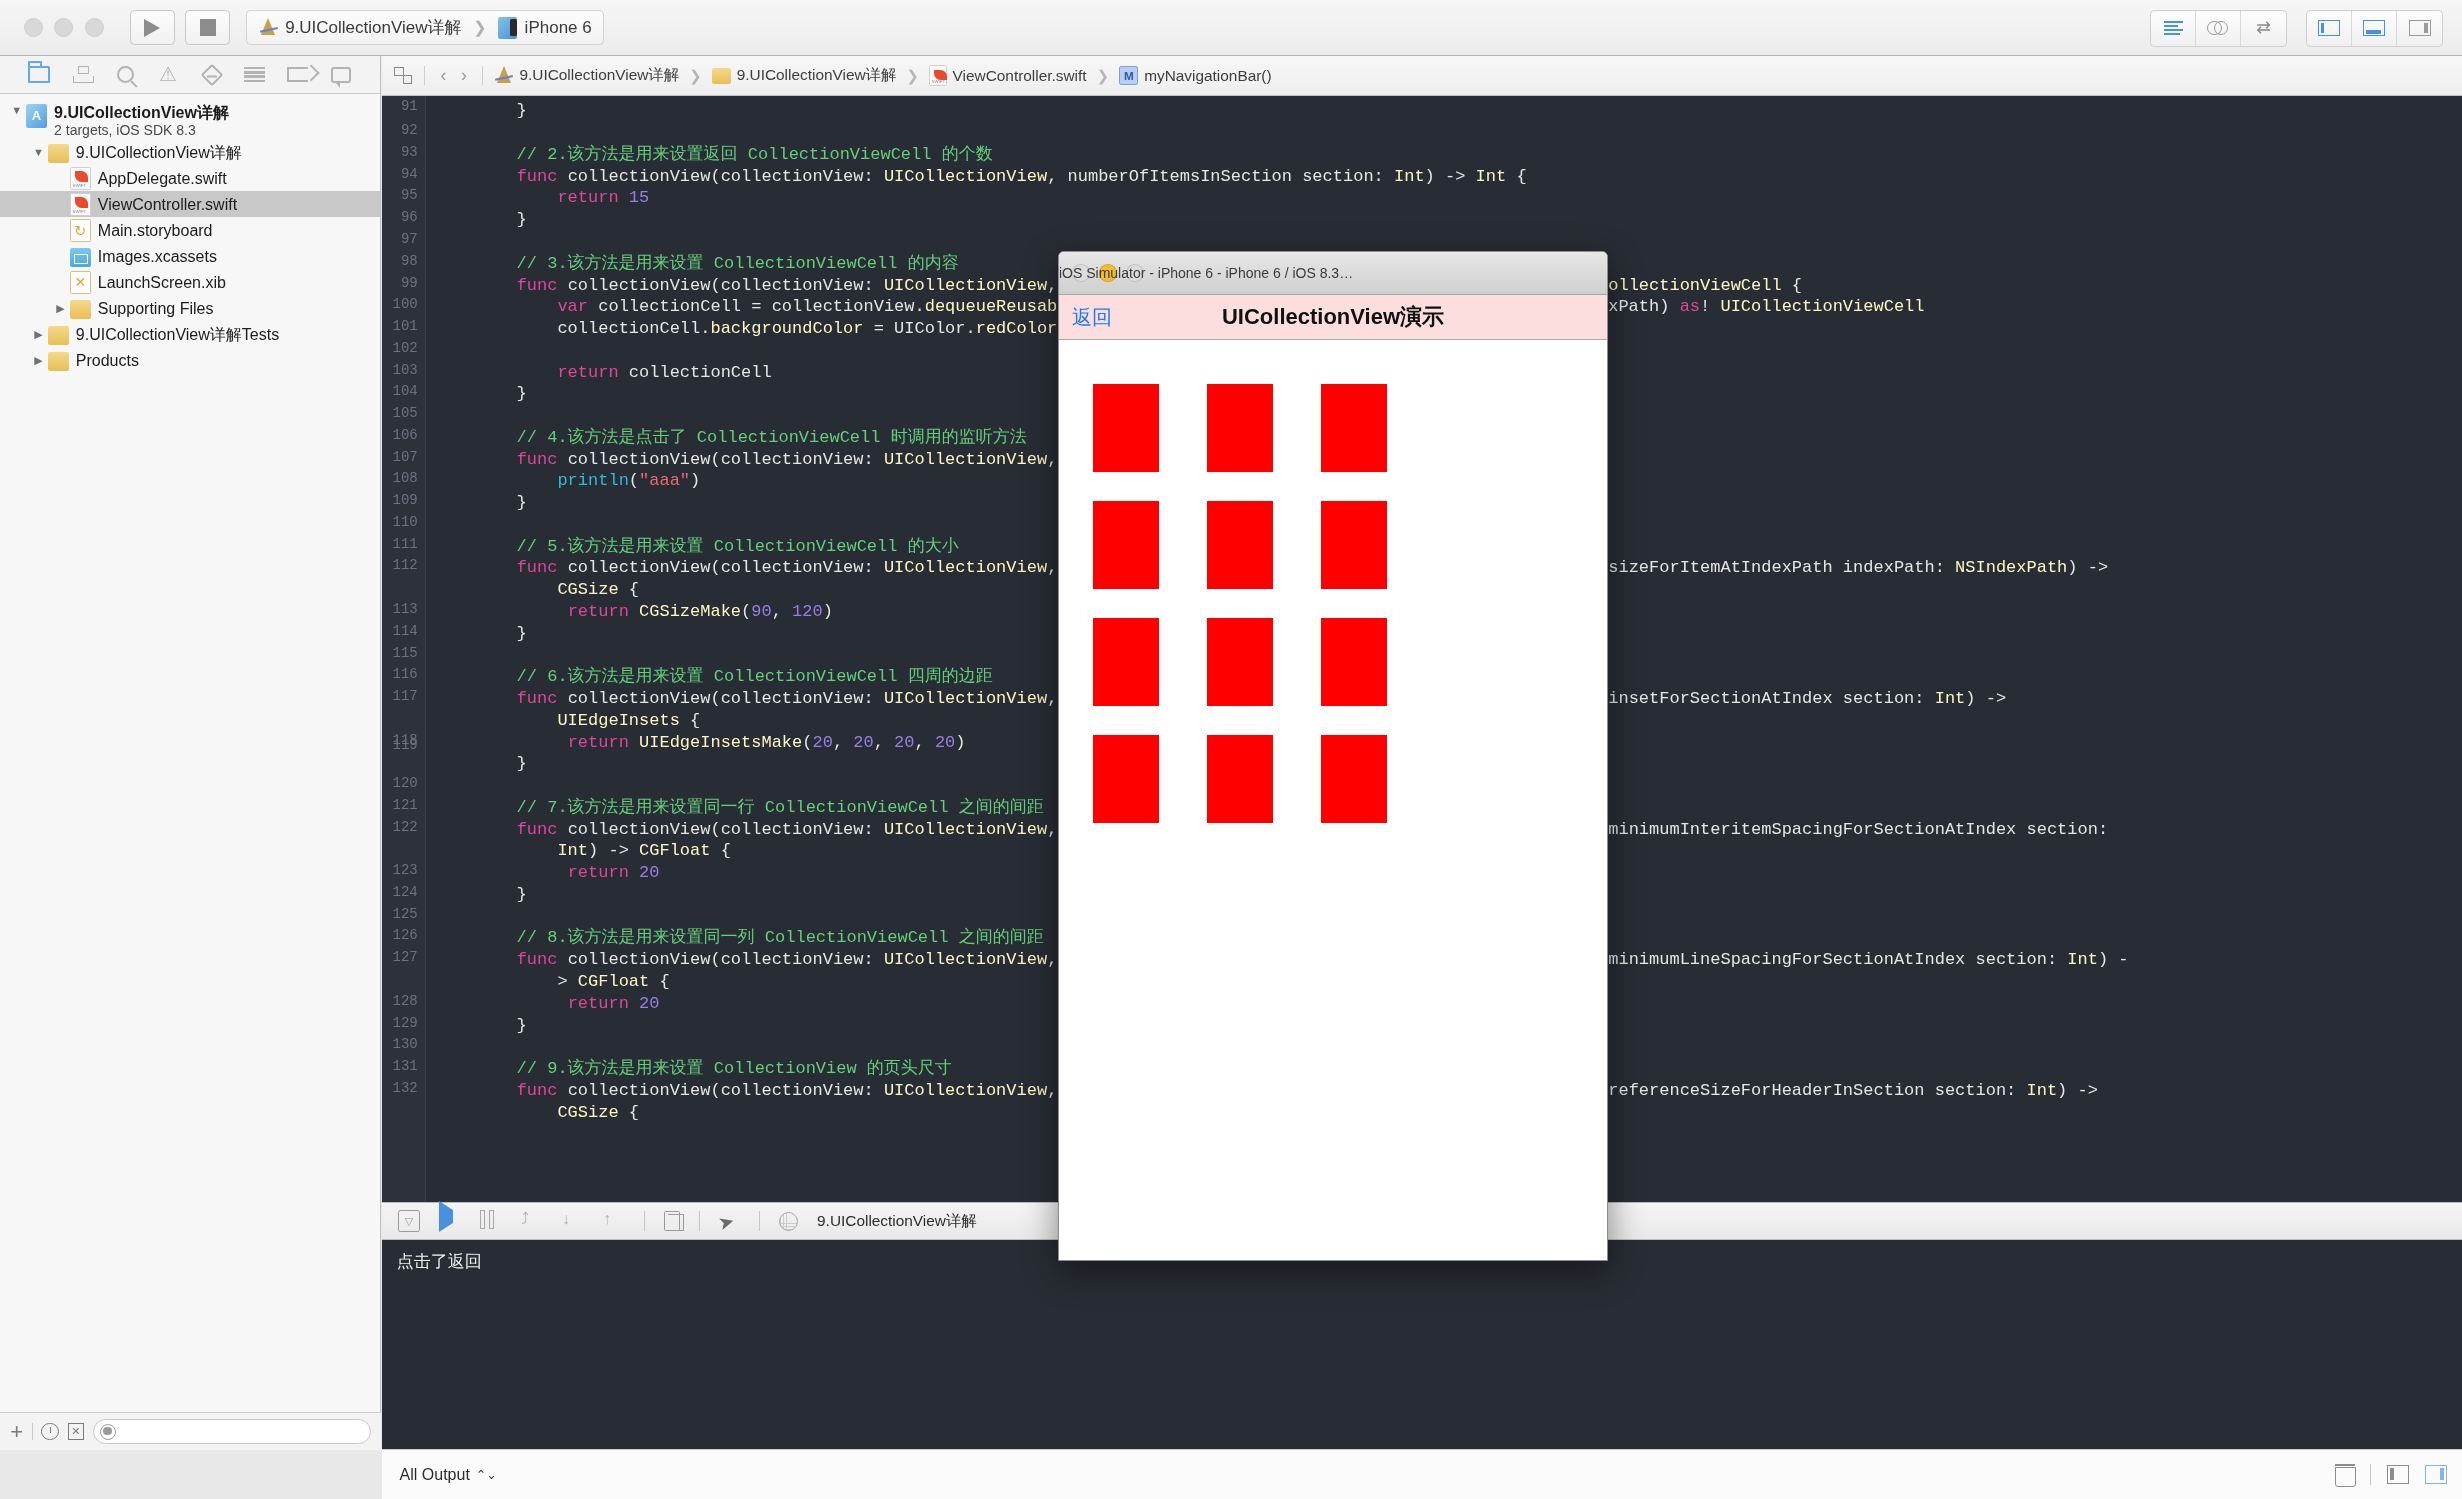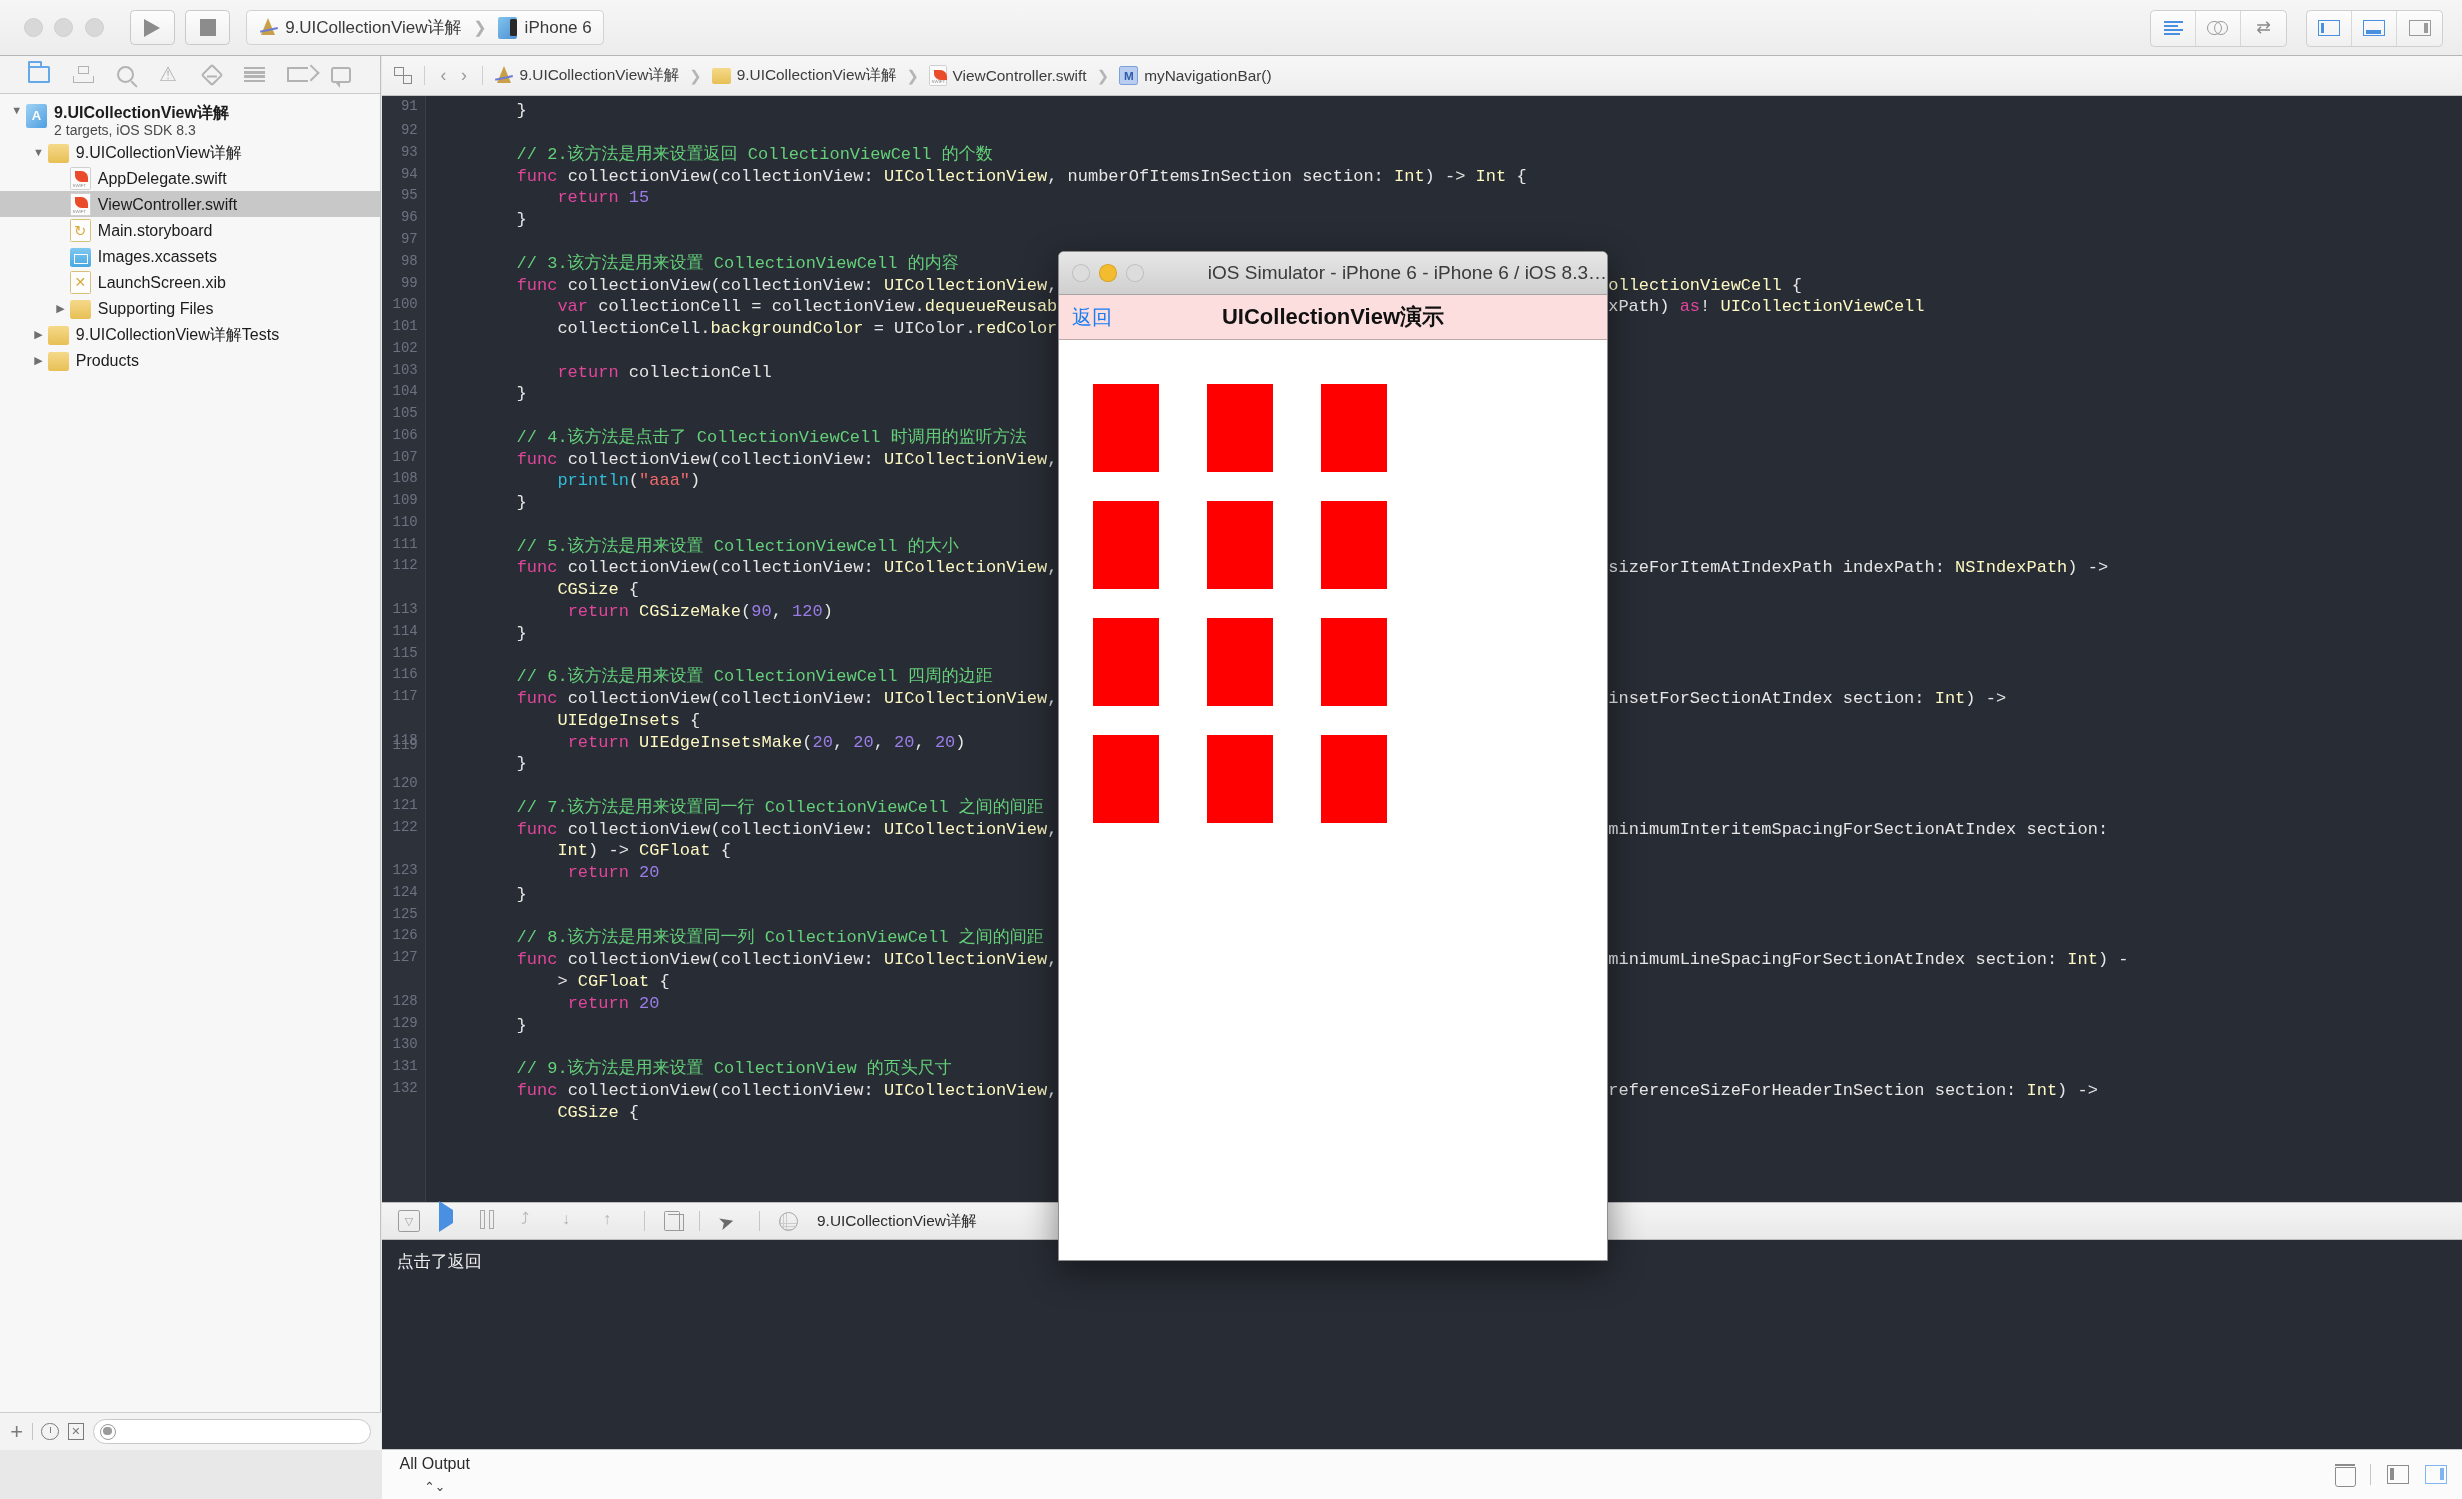--- a/index.html
+++ b/index.html
@@ -270,21 +270,21 @@
     font-family: "Liberation Mono", monospace; font-size: 17px;
     padding: 10.3px 14.7px;
   }
 
   
   .statusbar {
     position: absolute; left: 382px; bottom: 0; width: 2081px; height: 50px;
     background: #fbfbfb; border-top: 0.7px solid #c8c8c8;
     display: flex; align-items: center; padding: 0 17.6px;
   }
-  .sb-left { display: flex; align-items: center; gap: 5.9px; font-size: 16px; color: #2b2b2b; flex-direction: column; }
+  .sb-left { display: flex; align-items: center; gap: 5.9px; font-size: 16px; color: #2b2b2b; }
   .sb-caret { font-size: 12.5px; color: #3a3a3a; }
   .sb-right { position: absolute; right: 16px; display: flex; align-items: center; gap: 16px; }
   .ic-trash { width: 19px; height: 22px; position: relative; }
   .ic-trash::before { content:""; position:absolute; left:0; top:3.7px; width:19px; height:18.3px;
                       border:1.5px solid #8c8c8c; border-radius: 0 0 2.9px 2.9px; }
   .ic-trash::after { content:""; position:absolute; left:-0.7px; top:0; width:20.5px; height:2.9px; background:#8c8c8c; }
   .sb-pane { width: 22px; height: 19px; border: 1.5px solid #8c8c8c; position: relative; }
   .sb-pane.active { border-color: #7fb5f0; }
   .sb-pane::after { content:""; position:absolute; left:2.2px; top:2.2px; width:3.7px; height:11.7px; background:#8c8c8c; }
   .sb-pane.active::after { left: auto; right: 2.2px; background: #7fb5f0; }
@@ -303,22 +303,22 @@
     height: 43px;
     background: linear-gradient(to bottom,#e7e7e7,#cfcfcf);
     border-bottom: 0.7px solid #a5a5a5;
     display: flex; align-items: center; position: relative;
   }
   .sim-dots { display: flex; gap: 9.5px; margin-left: 13px; }
   .sdot { width: 17.6px; height: 17.6px; border-radius: 50%; border: 0.7px solid rgba(0,0,0,0.12); }
   .sdot.g { background: #dcdcdc; }
   .sdot.y { background: #f3bc2e; }
   .sim-title-text {
-    position: absolute; left: 0; right: 0; text-align: right;
-    font-size: 19px; color: #3b3b3b;
+    position: absolute; left: 0; right: 0; text-align: left;
+    font-size: 14px; color: #3b3b3b;
   }
   .sim-statusbar {
     height: 37px; background: #fcdede;
     display: flex; align-items: center; padding: 0 13px; position: relative;
   }
   .ssb-carrier { font-size: 17.6px; color: #111; display:flex; align-items:center; gap: 5.9px; }
   .wifi { font-size: 16px; }
   .ssb-time { position: absolute; left: 0; right: 0; text-align: center; font-size: 17.6px;
               font-weight: bold; color: #111; }
   .battery { position: absolute; right: 13px; width: 31px; height: 16px; border: 1.5px solid #111;

